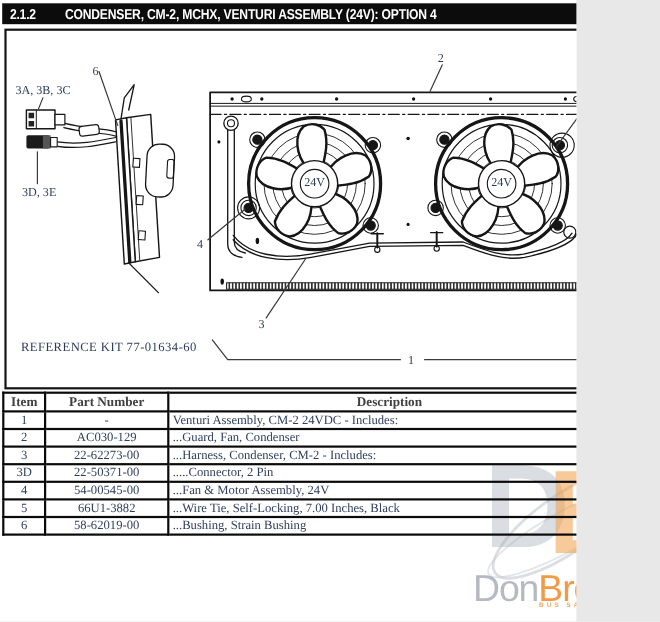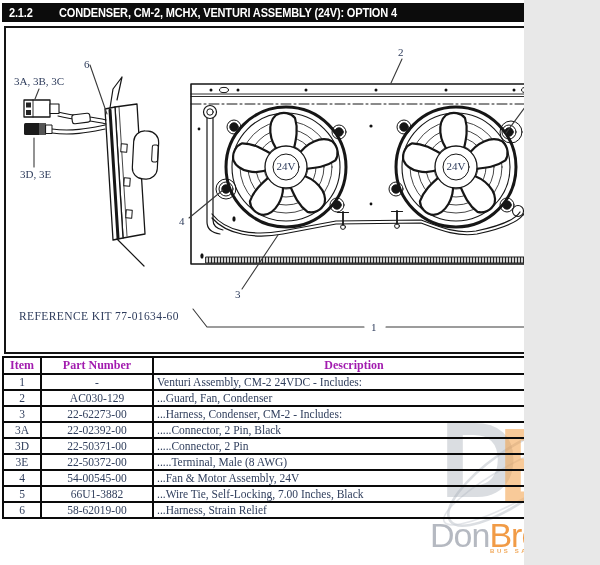--- a/index.html
+++ b/index.html
@@ -30,21 +30,21 @@
   .wm-don{color:rgba(162,168,177,0.8);}
   .wm-brown{color:rgba(238,138,38,0.85);}
   .wm-cap{position:absolute;left:62px;top:140px;font-size:6px;font-weight:700;
           letter-spacing:2.6px;color:rgba(238,148,50,0.8);white-space:nowrap;}
   
   .table-wrap{position:absolute;left:2px;top:356px;width:596px;z-index:2;}
   table.parts{border-collapse:collapse;width:596px;table-layout:fixed;
               font-size:11.5px;color:#32405e;background:transparent;}
   table.parts th,table.parts td{border:2px solid #0a0a0a;padding:0 3px;height:14px;
               line-height:13px;overflow:hidden;white-space:nowrap;background:transparent;}
-  table.parts th{font-weight:700;color:#a21caf;font-size:12px;height:15px;text-align:center;}
+  table.parts th{font-weight:700;color:#404040;font-size:12px;height:15px;text-align:center;}
   td.col-item,td.col-part,td.col-qty{text-align:center;}
   td.col-desc{text-align:left;padding-left:5px;}
   .bold{font-weight:700;color:#1d2944;}
 </style>
 </head>
 <body>
 
 <div class="page">
 
   <div class="header-bar">
@@ -266,52 +266,40 @@
             <td class="col-desc">...Guard, Fan, Condenser</td>
             <td class="col-qty">2</td>
           </tr>
           <tr>
             <td class="col-item">3</td>
             <td class="col-part">22-62273-00</td>
             <td class="col-desc">...Harness, Condenser, CM-2 - Includes:</td>
             <td class="col-qty bold">NSI</td>
           </tr>
           <tr>
-            <td class="col-item">3A</td>
-            <td class="col-part">22-02392-00</td>
-            <td class="col-desc">.....Connector, 2 Pin,  Black</td>
-            <td class="col-qty">1</td>
-          </tr>
-          <tr>
             <td class="col-item">3D</td>
             <td class="col-part">22-50371-00</td>
             <td class="col-desc">.....Connector, 2 Pin</td>
             <td class="col-qty">1</td>
           </tr>
           <tr>
-            <td class="col-item">3E</td>
-            <td class="col-part">22-50372-00</td>
-            <td class="col-desc">.....Terminal,  Male (8 AWG)</td>
-            <td class="col-qty">2</td>
-          </tr>
-          <tr>
             <td class="col-item">4</td>
             <td class="col-part">54-00545-00</td>
             <td class="col-desc">...Fan &amp; Motor Assembly, 24V</td>
             <td class="col-qty">2</td>
           </tr>
           <tr>
             <td class="col-item">5</td>
             <td class="col-part">66U1-3882</td>
             <td class="col-desc">...Wire Tie, Self-Locking, 7.00 Inches, Black</td>
             <td class="col-qty">3</td>
           </tr>
           <tr>
             <td class="col-item">6</td>
             <td class="col-part">58-62019-00</td>
-            <td class="col-desc">...Harness, Strain Relief</td>
+            <td class="col-desc">...Bushing, Strain Bushing</td>
             <td class="col-qty">1</td>
           </tr>
         </tbody>
     </table>
   </div>
 
 </div>
 
 </body></html>

